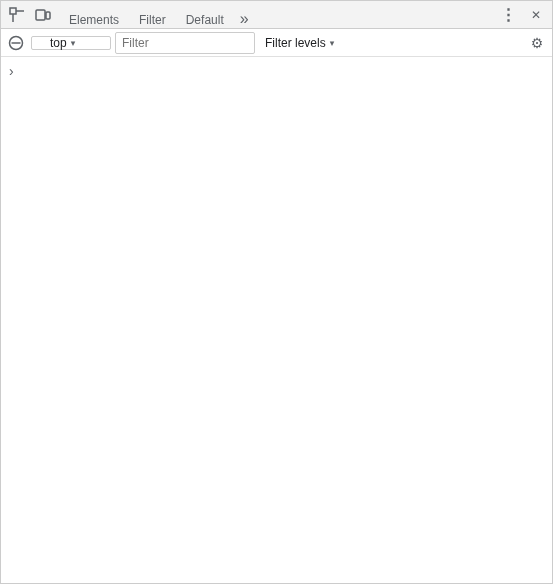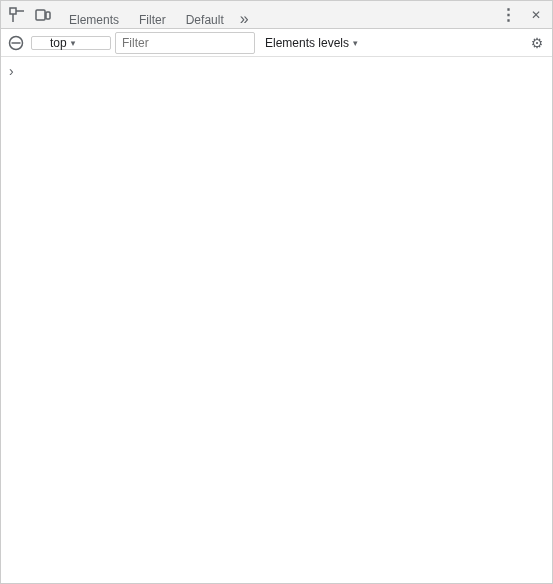--- a/index.html
+++ b/index.html
@@ -253,21 +253,21 @@
   </button>
 
   <div class="context-selector">
     <span>top</span>
     <span class="chevron">▾</span>
   </div>
 
   <input class="filter-input" type="text" placeholder="Filter" style="">
 
   <button class="levels-selector">
-    <span>Elements levels</span>
+    <span>Filter levels</span>
     <span class="chevron">▾</span>
   </button>
 
   <button class="settings-btn" title="Console settings">
     <span style="font-size:14px;">⚙</span>
   </button>
 </div>
 
 <div class="console-content">
   <span class="expand-arrow" style="font-size:14px; color:#5f6368;">›</span>

